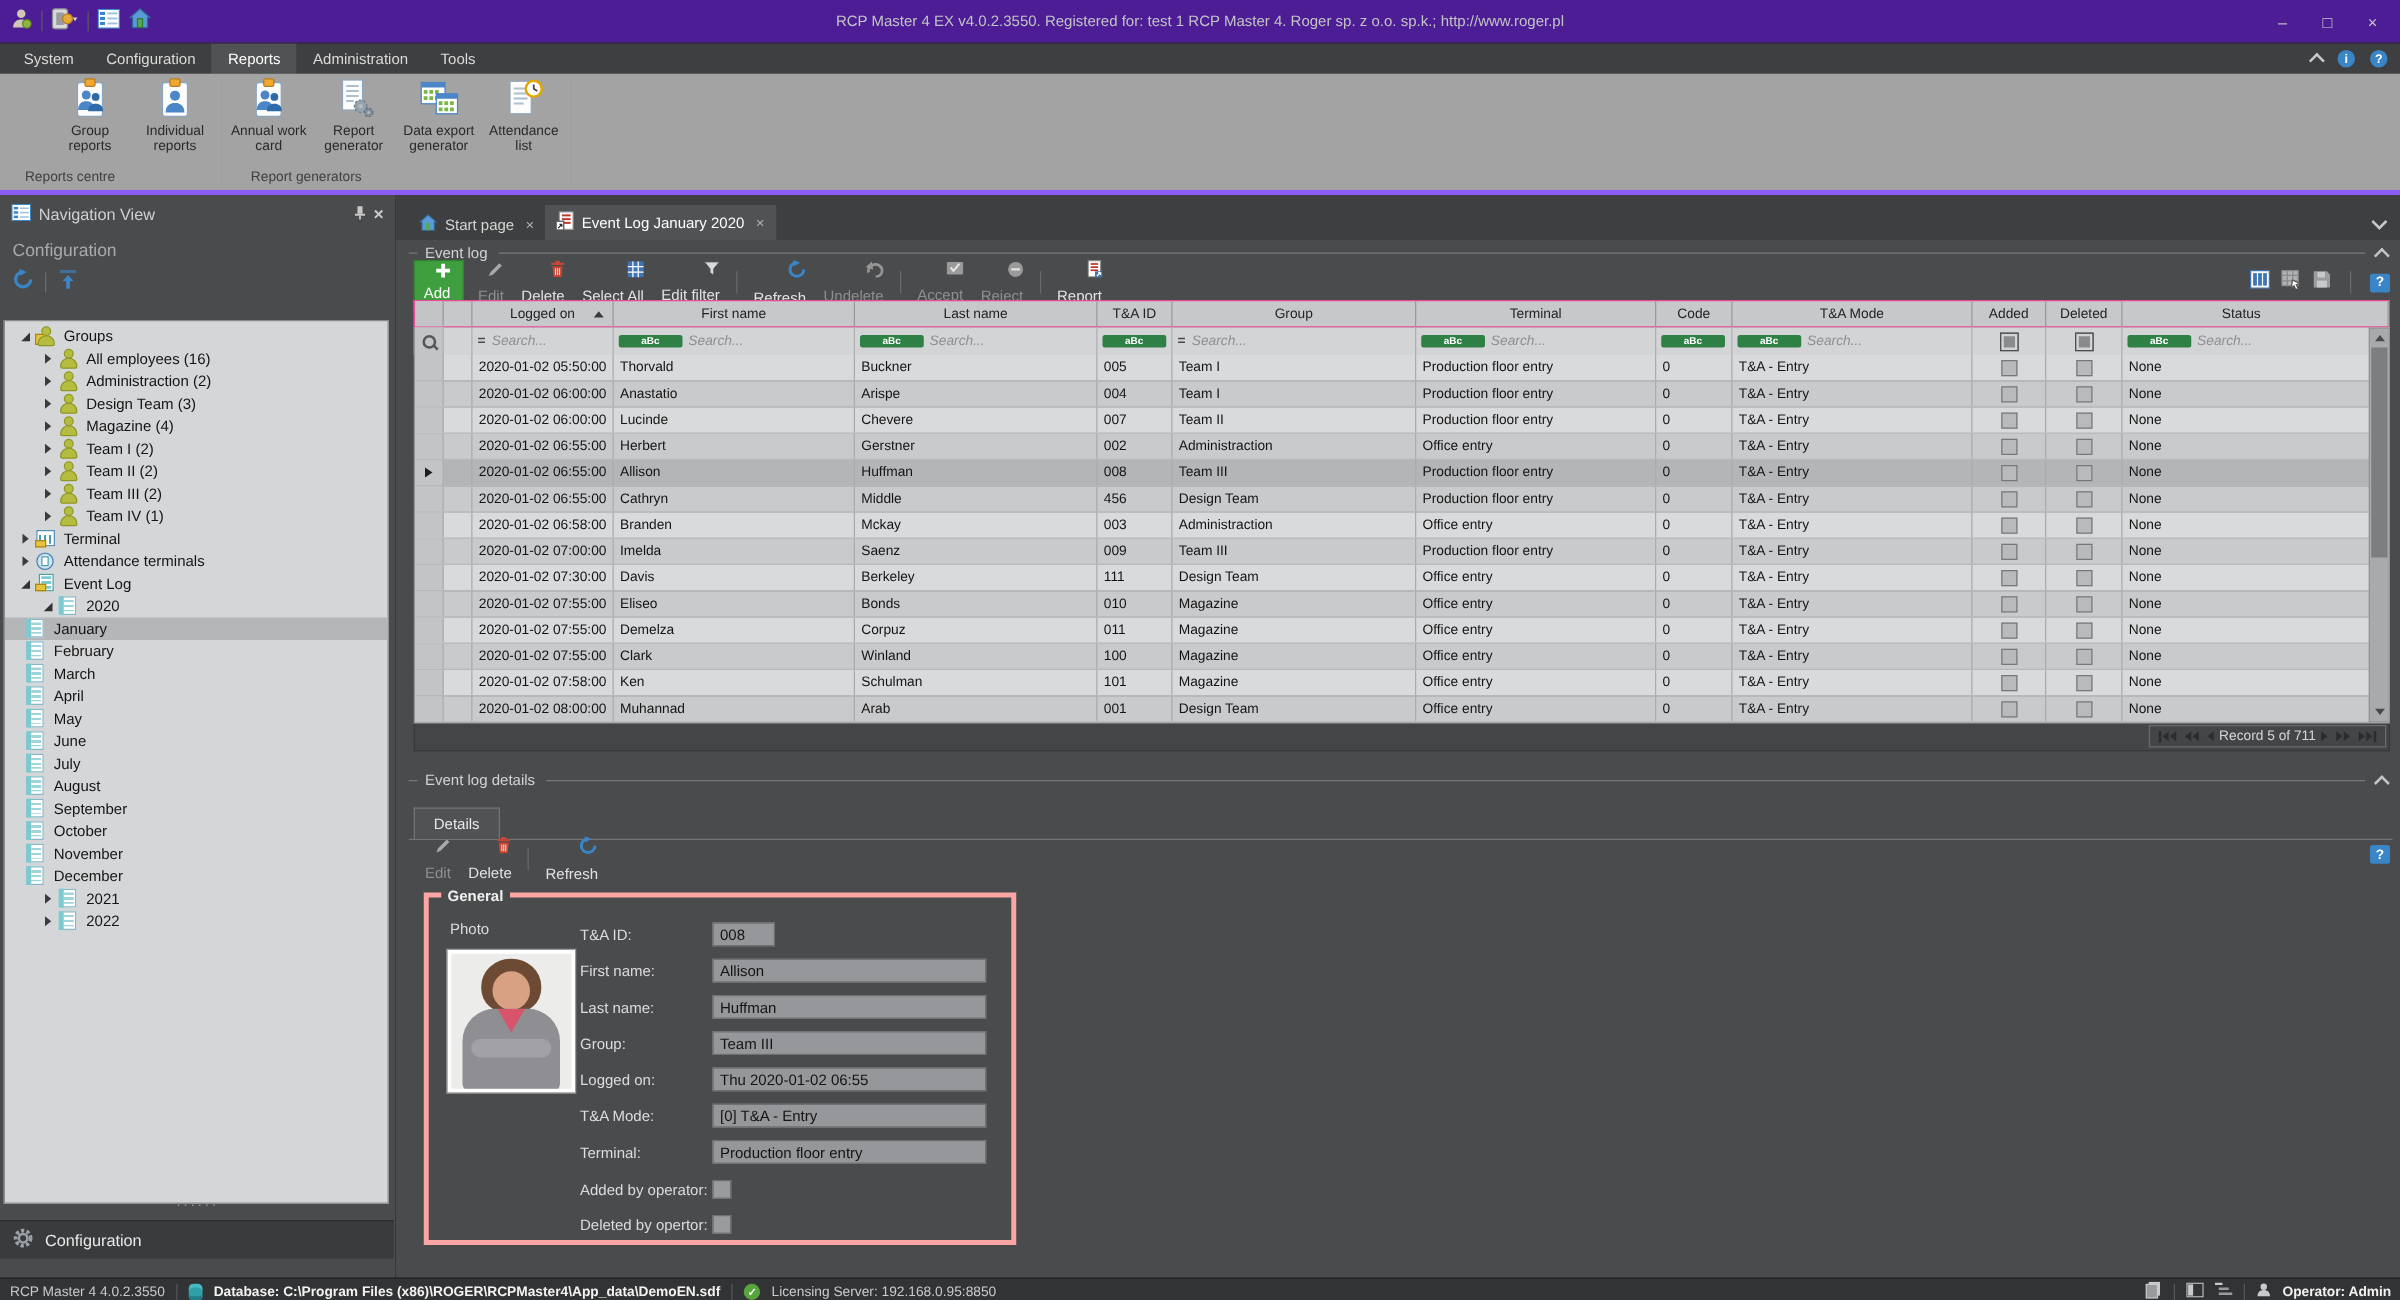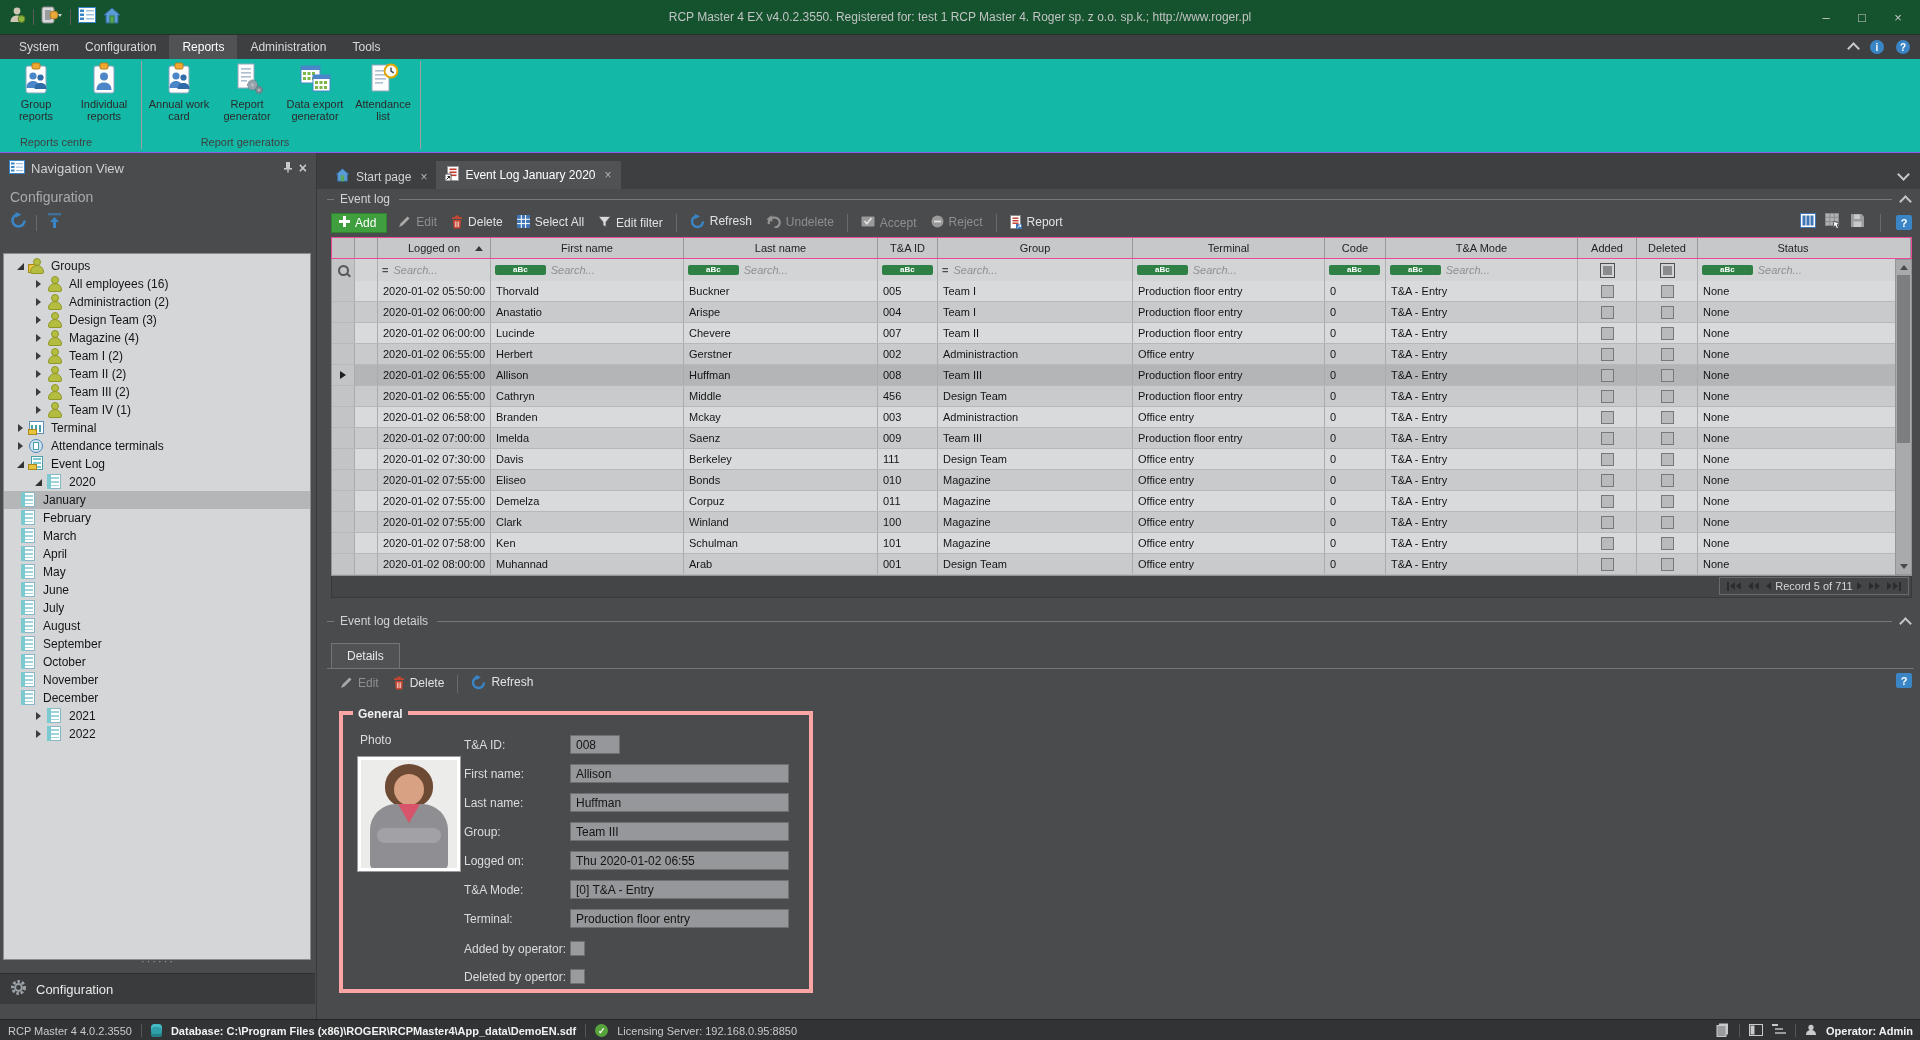--- a/index.html
+++ b/index.html
@@ -1,37 +1,37 @@
 <!DOCTYPE html>
 <html><head>
 <meta charset="utf-8">
 <style>
   html,body{margin:0;padding:0;width:1920px;height:1040px;overflow:hidden;
     font-family:"Liberation Sans",sans-serif;background:#393a3b;}
   #app{position:relative;width:1920px;height:1040px;background:#4a4b4d;}
 
   
-  .titlebar{height:34px;background:#14532d;border-bottom:1px solid #2c2c2d;display:flex;align-items:center;position:relative;}
+  .titlebar{height:34px;background:#4c1d95;border-bottom:1px solid #2c2c2d;display:flex;align-items:center;position:relative;}
   .qat{display:flex;align-items:center;gap:7px;padding-left:8px;z-index:2;}
   .qsep{width:1px;height:16px;background:#5a5a5b;}
   .title{position:absolute;left:0;right:0;text-align:center;color:#c2c3c4;font-size:12px;pointer-events:none;}
   .winbtns{margin-left:auto;display:flex;gap:4px;padding-right:6px;z-index:2;}
   .wbtn{width:32px;height:22px;color:#c8c8c8;font-size:13px;display:flex;align-items:center;justify-content:center;}
 
   
   .menubar{height:24px;background:#3e3f40;display:flex;align-items:stretch;position:relative;padding-left:6px;}
   .mtab{padding:4px 13px 4px;font-size:12px;color:#dadada;display:flex;align-items:center;}
   .mtab.active{background:#515254;color:#fff;}
   .mright{position:absolute;right:10px;top:5px;display:flex;gap:12px;align-items:center;}
   .chup{width:7px;height:7px;border-left:2px solid #c9c9c9;border-top:2px solid #c9c9c9;transform:rotate(45deg);margin-top:3px;}
   .chdown{width:7px;height:7px;border-left:2px solid #c9c9c9;border-top:2px solid #c9c9c9;transform:rotate(225deg);}
   .circico{width:14px;height:14px;border-radius:50%;background:#3a85c6;color:#fff;font-size:10px;font-weight:bold;display:flex;align-items:center;justify-content:center;}
 
   
-  .ribbon{height:93px;background:#14b8a6;border-bottom:1px solid #8b5cf6;position:relative;}
+  .ribbon{height:93px;background:#a3a3a3;border-bottom:4px solid #8b5cf6;position:relative;padding-left:36px;}
   .rbtns{display:flex;align-items:flex-start;padding:2px 0 0 2px;height:74px;}
   .rbtn{min-width:46px;max-width:62px;display:flex;flex-direction:column;align-items:center;padding:1px 3px;font-size:11px;color:#2a2a2a;text-align:center;line-height:1.1;}
   .rbtn svg{margin-bottom:2px;}
   .rdiv{width:1px;background:#9fa0a2;height:88px;margin:0 3px;flex:none;}
   .rcaps{position:absolute;left:0;top:77px;height:14px;font-size:11px;color:#3f3f40;width:100%;}
   .rcap1{position:absolute;left:0;width:112px;text-align:center;}
   .rcap2{position:absolute;left:118px;width:254px;text-align:center;}
 
   
   .content{display:flex;height:866px;}
@@ -78,21 +78,21 @@
   .tab .tx{color:#b0b0b0;font-size:12px;margin-left:3px;}
   .tabchev{position:absolute;right:12px;bottom:10px;}
 
   .pcapt{display:flex;align-items:center;height:20px;color:#d2d3d4;font-size:12px;}
   .pcapt .dash{width:7px;height:1px;background:#77787a;margin-right:6px;}
   .pcapt .line{flex:1;height:1px;background:#77787a;margin:0 9px;}
   .capchev{width:7px;height:7px;border-left:2px solid #c5c5c5;border-top:2px solid #c5c5c5;transform:rotate(45deg);margin:4px 4px 0 0;}
 
   .elpanel{position:absolute;left:10px;right:6px;top:36px;height:412px;}
   .eltoolbar{display:flex;align-items:center;height:28px;padding-left:4px;position:relative;}
-  .tbtn{display:flex;align-items:flex-start;gap:5px;padding:3px 7px;color:#e2e2e3;font-size:12px;white-space:nowrap;}
+  .tbtn{display:flex;align-items:flex-end;gap:5px;padding:3px 7px;color:#e2e2e3;font-size:12px;white-space:nowrap;flex-direction:column;}
   .tbtn.dis{color:#8e8f90;}
   .tbtn.add{background:#3f9f3f;border:1px solid #2f8230;color:#fff;padding:2px 10px 2px 7px;margin-right:4px;}
   .plus{position:relative;width:11px;height:11px;}
   .plus::before{content:"";position:absolute;left:0;top:4px;width:11px;height:3px;background:#fff;}
   .plus::after{content:"";position:absolute;left:4px;top:0;width:3px;height:11px;background:#fff;}
   .tsep{width:1px;height:18px;background:#68696b;margin:0 6px;flex:none;}
   .tright{position:absolute;right:2px;top:4px;display:flex;gap:9px;align-items:center;}
 
   .grid{position:relative;margin-left:4px;width:1581px;font-size:11px;}
   .ghead{display:flex;height:22px;background:#c7c8ca;border:1px solid #ec4899;box-sizing:border-box;}

